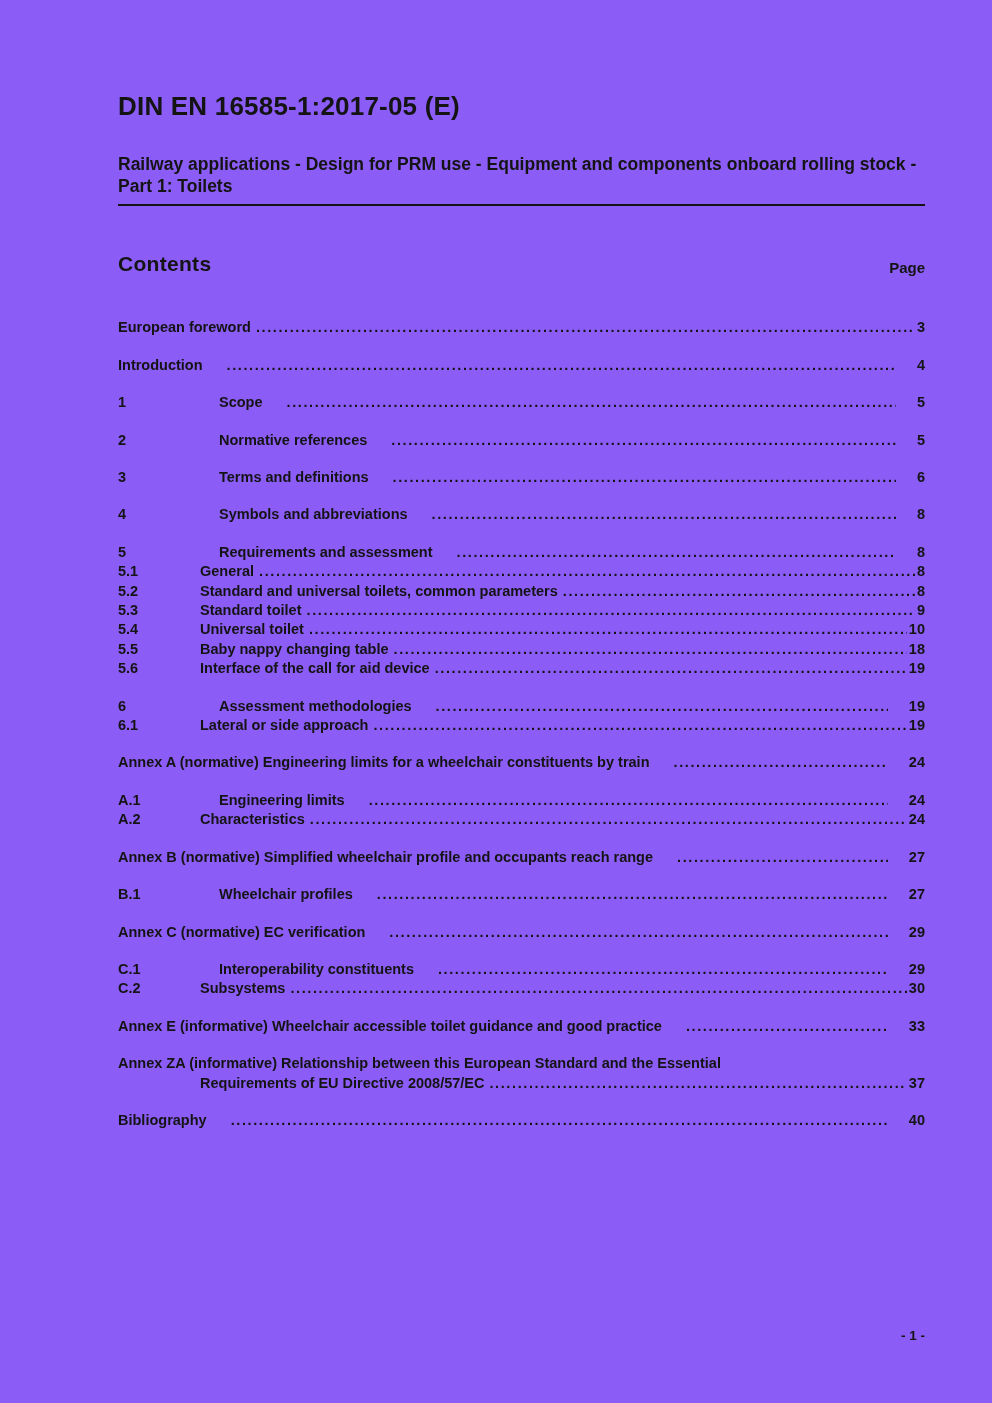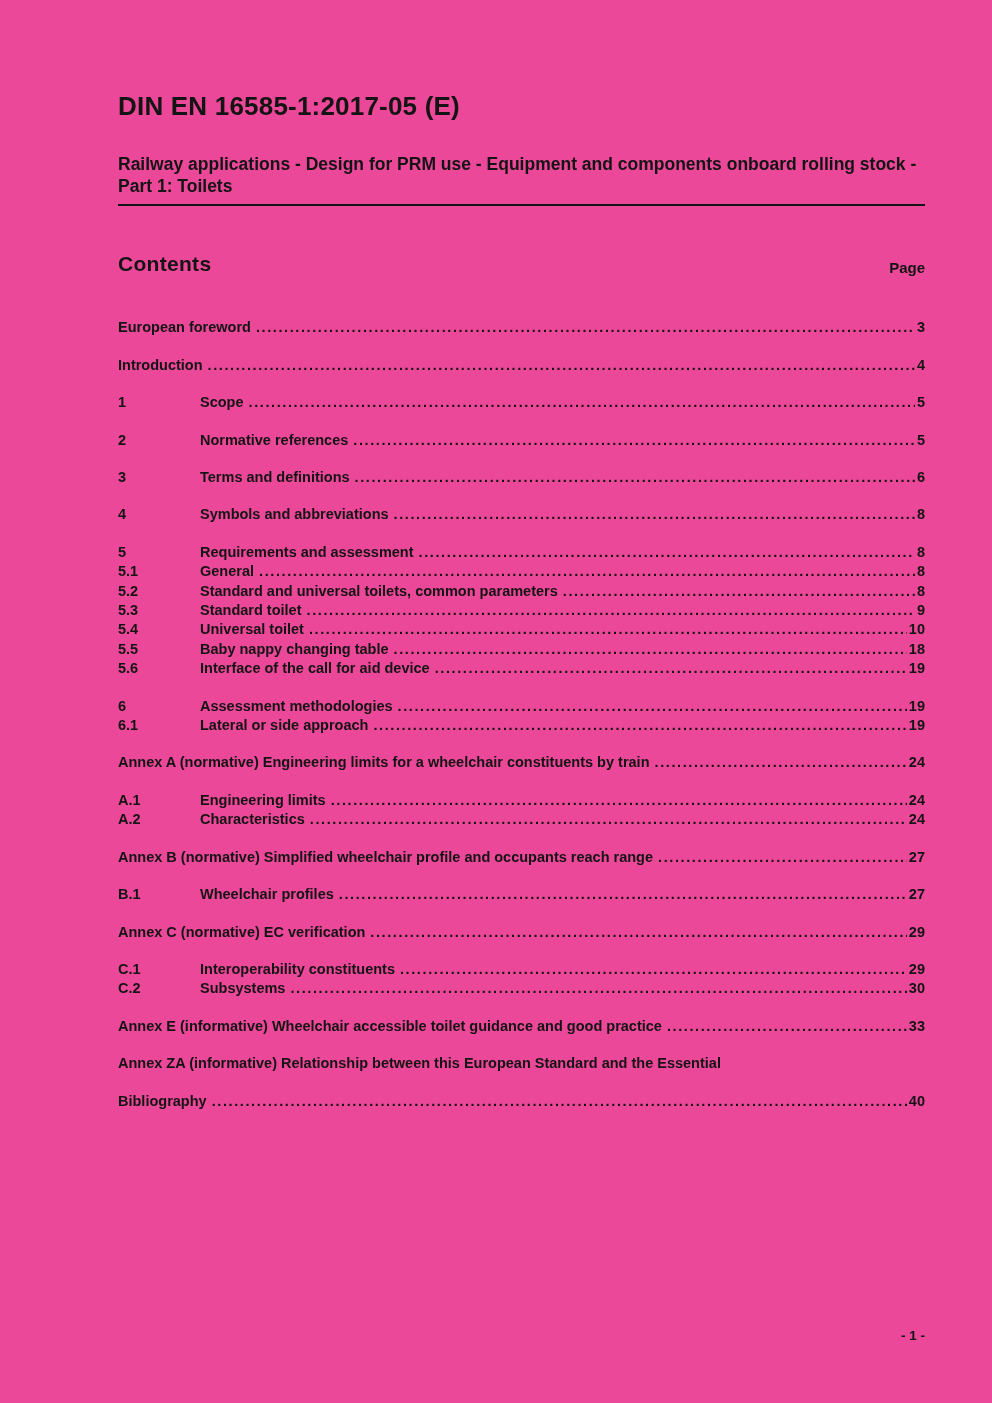--- a/index.html
+++ b/index.html
@@ -1,21 +1,21 @@
 <!DOCTYPE html>
 <html><head>
 <meta charset="utf-8">
 <style>
   * { box-sizing: border-box; }
   html, body { margin: 0; padding: 0; background: #e8e8e8; }
   .page {
     width: 992px;
     height: 1403px;
     margin: 0 auto;
-    background: #ec4899;
+    background: #8b5cf6;
     position: relative;
     color: #141414;
     font-family: "Liberation Sans", sans-serif;
     font-weight: bold;
     overflow: hidden;
   }
   .content { padding: 0 67px 0 118px; }
 
   .doc-title {
     padding-top: 92px;
@@ -47,21 +47,21 @@
 
   .toc {
     margin-top: 42px;
     font-size: 14.5px;
   }
   .toc-row {
     display: flex;
     align-items: flex-end;
     line-height: 19.4px;
   }
-  .toc-row.gap { margin-top: 18px; }
+  .toc-row.gap { margin-top: 18px; gap: 19px; }
   .toc-num { width: 82px; flex: 0 0 82px; }
   .toc-title { white-space: nowrap; }
   .toc-leader {
     flex: 1 1 auto;
     overflow: hidden;
     white-space: nowrap;
     margin: 0 2px 0 5px;
     min-width: 0;
   }
   .toc-leader::after {
@@ -229,20 +229,26 @@
           <span class="toc-page">30</span>
         </div>
         <div class="toc-row gap">
           <span class="toc-title">Annex E (informative) Wheelchair accessible toilet guidance and good practice</span>
           <span class="toc-leader"></span>
           <span class="toc-page">33</span>
         </div>
         <div class="toc-row gap">
           <span class="toc-title">Annex ZA (informative) Relationship between this European Standard and the Essential</span>
         </div>
+        <div class="toc-row">
+          <span class="toc-num"></span>
+          <span class="toc-title">Requirements of EU Directive 2008/57/EC</span>
+          <span class="toc-leader"></span>
+          <span class="toc-page">37</span>
+        </div>
         <div class="toc-row gap">
           <span class="toc-title">Bibliography</span>
           <span class="toc-leader"></span>
           <span class="toc-page">40</span>
         </div>
       </div>
 
   </div>
 
   <div class="footer-page">- 1 -</div>

